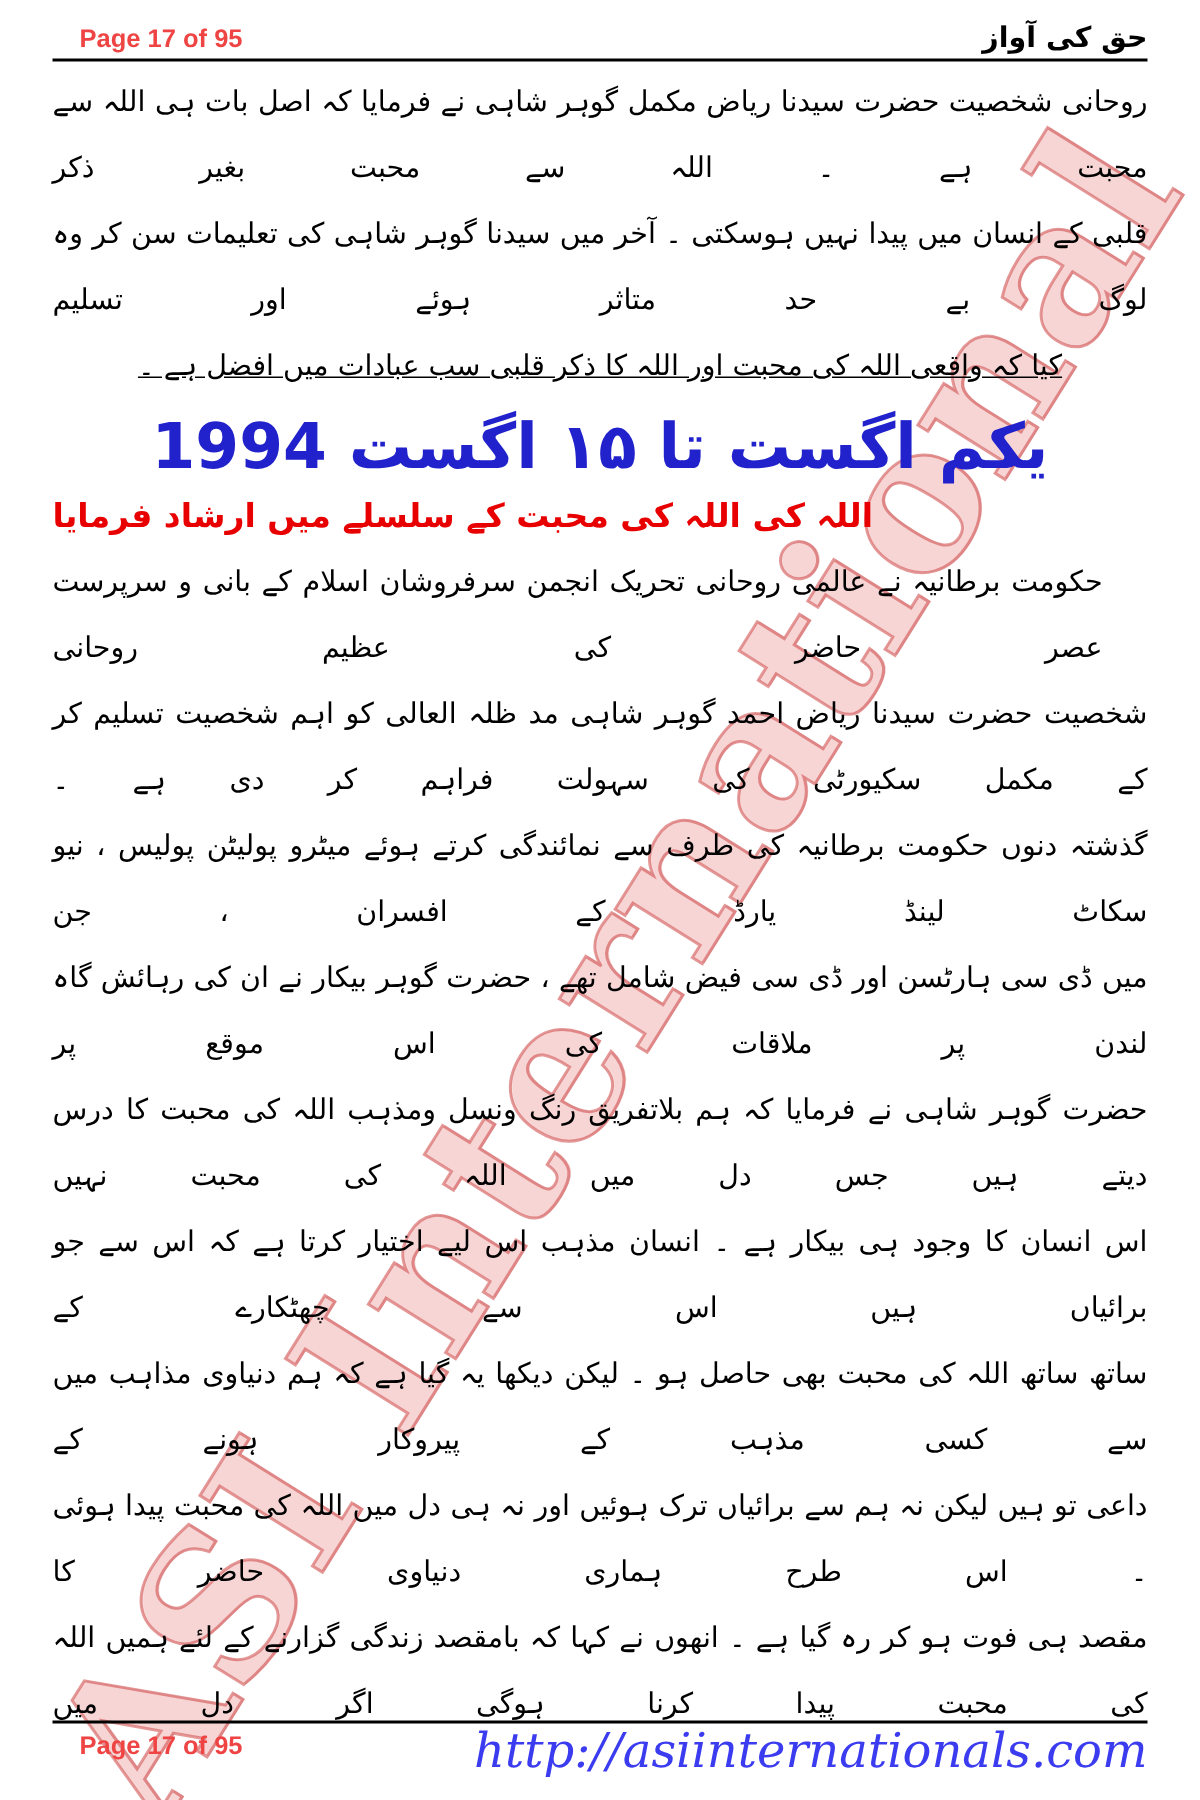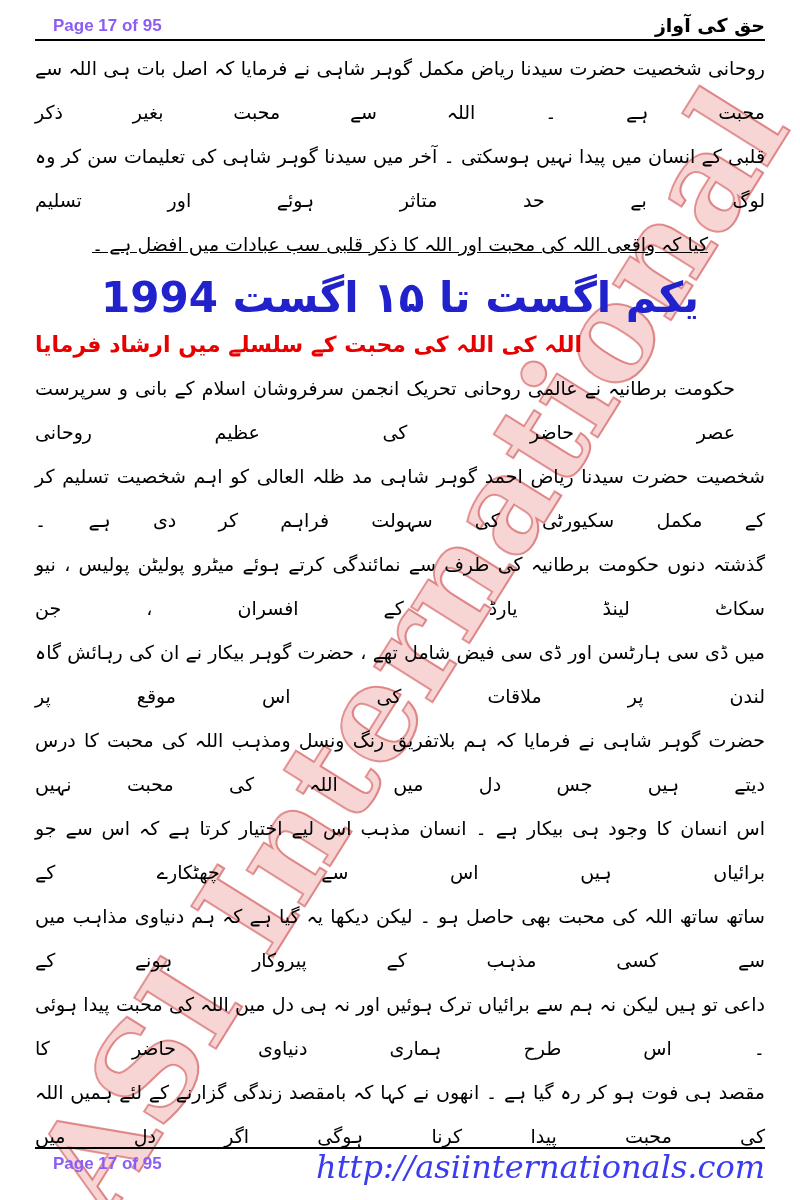--- a/index.html
+++ b/index.html
@@ -27,21 +27,21 @@
     pointer-events:none;
   }
   
   .header{
     position:absolute;left:35px;right:35px;top:6px;height:30px;
     display:flex;justify-content:space-between;align-items:flex-end;
     z-index:3;
   }
   .pageno{
     font-family:"Liberation Sans","DejaVu Sans",sans-serif;
-    font-weight:bold;font-size:17px;color:#8b5cf6;
+    font-weight:bold;font-size:17px;color:#ef4444;
     padding-left:18px;
   }
   .masthead{
     font-size:19px;font-weight:bold;color:#000;
     direction:rtl;
   }
   .hrule{
     position:absolute;left:35px;right:35px;height:0;
     border-top:2px solid #000;
     z-index:3;

